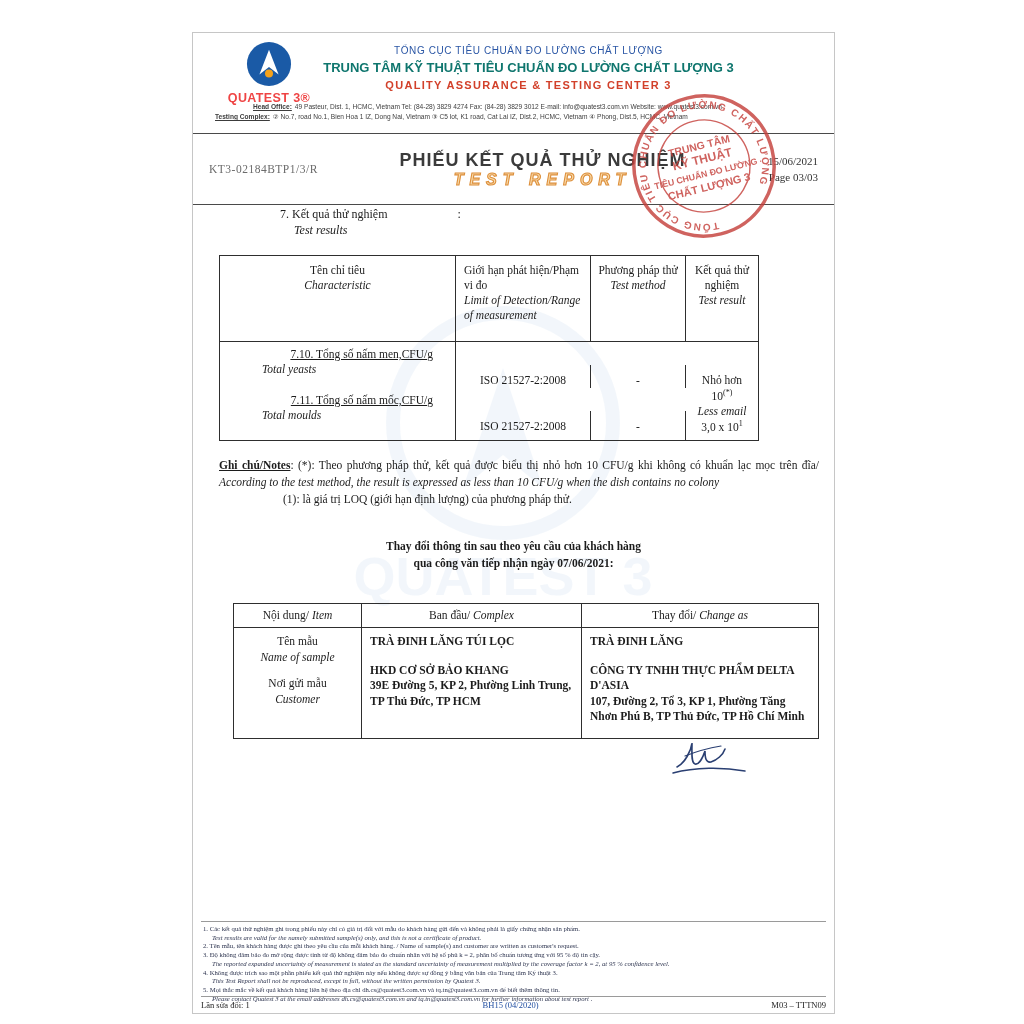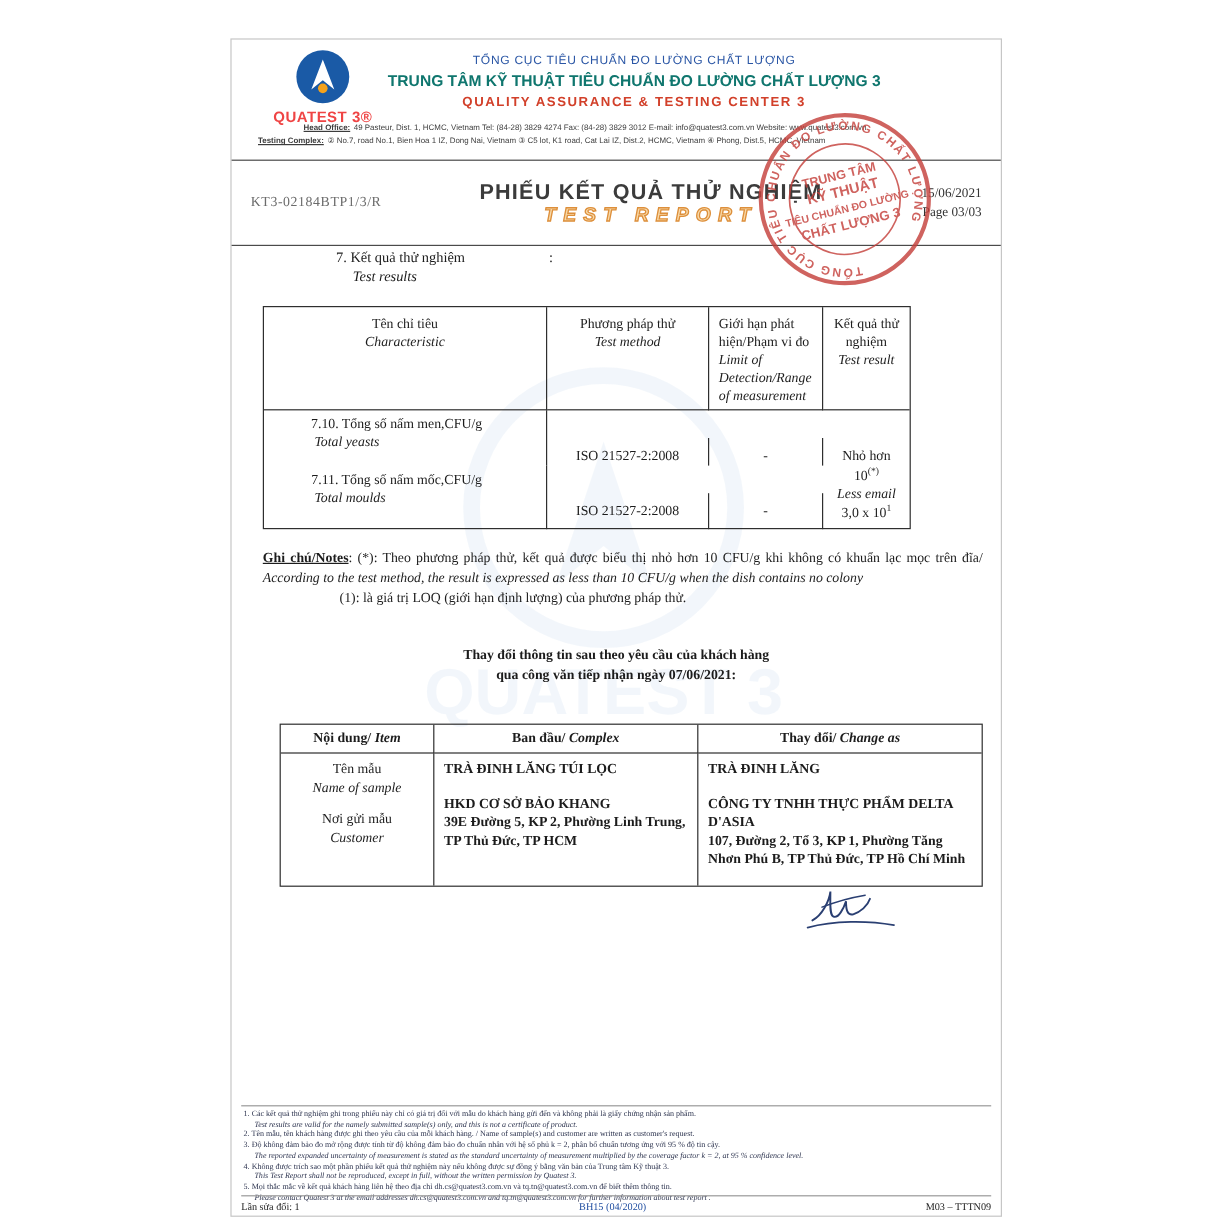--- a/index.html
+++ b/index.html
@@ -42,37 +42,37 @@
 
   .it { font-style:italic; }
 
   
   .t1 { position:absolute; left:26px; top:222px; width:540px; height:186px; border:1.5px solid #2e2e2e; display:grid; grid-template-columns:236px 135px 95px auto; grid-template-rows:86px 46px auto; font-size:11.5px; z-index:1; background:transparent; }
   .t1c { border-right:1px solid #2e2e2e; padding:5px 6px; line-height:1.3; }
   .t1c.last { border-right:none; }
   .t1c.h { border-bottom:1px solid #2e2e2e; text-align:center; padding-top:7px; }
   .t1c.h.c3 { text-align:left; padding-left:8px; }
   .t1c.ctr { text-align:center; padding-top:8px;margin-top:23px; }
-  .nm { display:flex; justify-content:center; padding-right:16px; padding-left:2px; }
+  .nm { display:flex; justify-content:flex-end; padding-right:16px; padding-left:2px;text-decoration:underline; }
   .en-name { font-style:italic; padding-left:36px; }
   .t1 sup { font-size:8px; vertical-align:super; }
 
   
   .notes { position:absolute; left:26px; top:424px; width:600px; font-size:11.5px; line-height:1.45; text-align:justify; z-index:1; }
   .notes-label { font-weight:bold; text-decoration:underline; }
   .notes-loq { margin-left:64px; text-align:left; margin-top:1px; }
 
   
   .chg-head { position:absolute; left:0; right:0; top:505px; text-align:center; font-size:11.5px; font-weight:bold; line-height:1.45; z-index:1; }
 
   
   .t2 { position:absolute; left:40px; top:570px; width:586px; height:136px; border:1px solid #2e2e2e; display:grid; grid-template-columns:128px 220px auto; grid-template-rows:24px auto; font-size:11.5px; z-index:1; }
   .t2c { border-right:1px solid #2e2e2e; padding:3px 8px; line-height:1.35; }
   .t2c.last { border-right:none; }
-  .t2c.h { border-bottom:1px solid #2e2e2e; text-align:center; padding-top:4px;font-weight:bold; }
+  .t2c.h { border-bottom:1px solid #2e2e2e; text-align:center; padding-top:4px; }
   .t2c.bc1 { text-align:center; padding-top:6px; }
   .t2c.b { font-weight:600; padding-top:6px; }
   .t2c.bc1 { font-weight:normal; }
   .mb { margin-bottom:13px; }
   .gap { margin-top:11px; }
 
   
   .sig { position:absolute; left:470px; top:700px; z-index:1; }
 
   
@@ -149,27 +149,27 @@
         <span>7. Kết quả thử nghiệm</span><span class="sec7-colon">:</span>
       </div>
       <div class="sec7-en">Test results</div>
     </div>
 
     <div class="t1">
       <div class="t1c h c1">
         <div>Tên chỉ tiêu</div>
         <div class="it">Characteristic</div>
       </div>
+      <div class="t1c h c3">
+        <div>Giới hạn phát hiện/Phạm vi đo</div>
+        <div class="it">Limit of Detection/Range of measurement</div>
+      </div>
       <div class="t1c h c2">
         <div>Phương pháp thử</div>
         <div class="it">Test method</div>
-      </div>
-      <div class="t1c h c3">
-        <div>Giới hạn phát hiện/Phạm vi đo</div>
-        <div class="it">Limit of Detection/Range of measurement</div>
       </div>
       <div class="t1c h c4 last">
         <div>Kết quả thử nghiệm</div>
         <div class="it">Test result</div>
       </div>
 
       <div class="t1c b c1">
         <div class="nm">
           <span>7.10. Tổng số nấm men,</span>
           <span>CFU/g</span>

